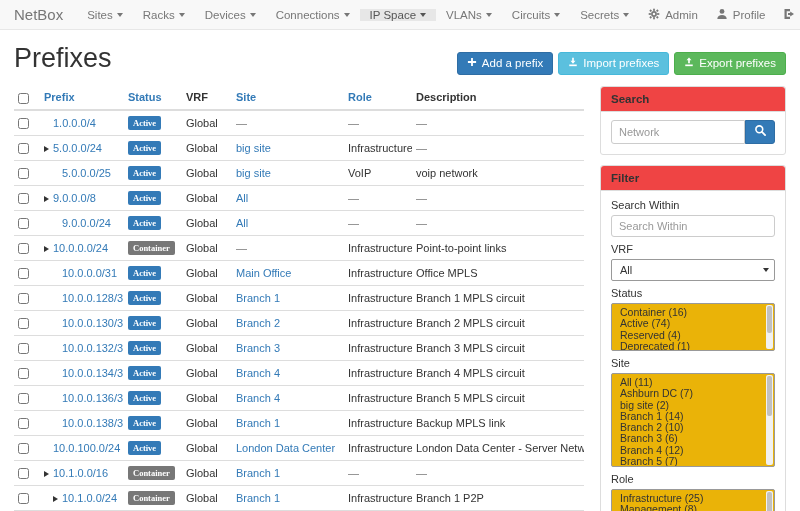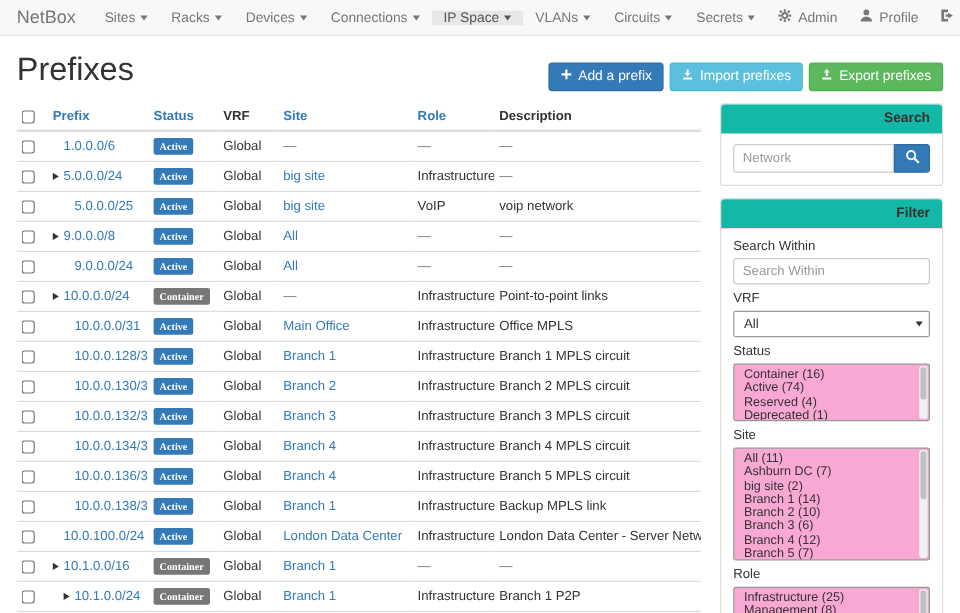--- a/index.html
+++ b/index.html
@@ -36,32 +36,32 @@
   input[type=checkbox]{width:11px;height:11px;margin:0;vertical-align:middle;}
   a.lnk{color:#337ab7;text-decoration:none;cursor:pointer;}
   .badge{color:#fff;font-size:8.5px;font-weight:bold;padding:2px 5px;border-radius:2px;display:inline-block;line-height:10px;font-family:Liberation Serif, serif;}
   .tri{width:0;height:0;border-top:3.5px solid transparent;border-bottom:3.5px solid transparent;border-left:5px solid #333;display:inline-block;margin-right:4px;}
   .ind{display:inline-block;height:1px;}
   .dash{color:#777;}
 
   
   .sidebar{width:186px;flex:none;}
   .panel{border:1px solid #ddd;border-radius:3px;margin-bottom:10px;background:#fff;}
-  .panel-heading{background:#14b8a6;border-bottom:1px solid #ddd;padding:6px 10px;font-size:11.5px;font-weight:bold;color:#333;border-radius:3px 3px 0 0;text-align:right;}
+  .panel-heading{background:#ef4444;border-bottom:1px solid #ddd;padding:6px 10px;font-size:11.5px;font-weight:bold;color:#333;border-radius:3px 3px 0 0;}
   .panel-body{padding:8px 10px 10px;}
   .input-group{display:flex;}
   .input-group input{flex:1;min-width:0;height:24px;border:1px solid #ccc;border-radius:3px 0 0 3px;padding:0 7px;font-size:11px;box-sizing:border-box;font-family:inherit;color:#555;}
   .input-group input::placeholder{color:#999;}
   .search-btn{width:30px;height:24px;background:#337ab7;border:1px solid #2e6da4;border-radius:0 3px 3px 0;display:flex;align-items:center;justify-content:center;cursor:pointer;padding:0;}
   label{display:block;font-size:11px;color:#333;margin:0 0 3px;line-height:13px;}
   .fi{width:100%;height:22px;border:1px solid #ccc;border-radius:3px;padding:0 7px;font-size:11px;box-sizing:border-box;margin-bottom:6px;font-family:inherit;color:#555;}
   .fi::placeholder{color:#999;}
   .select{height:22px;border:1px solid #999;border-radius:2px;display:flex;align-items:center;padding:0 8px;font-size:11px;margin-bottom:6px;position:relative;background:#fff;box-sizing:border-box;cursor:pointer;}
   .select-arrow{position:absolute;right:5px;top:8px;width:0;height:0;border-left:3.5px solid transparent;border-right:3.5px solid transparent;border-top:4px solid #333;}
-  .listbox{border:1px solid #999;border-radius:2px;position:relative;margin-bottom:6px;overflow:hidden;background:#f9a8d4;box-sizing:border-box;}
+  .listbox{border:1px solid #999;border-radius:2px;position:relative;margin-bottom:6px;overflow:hidden;background:#eab308;box-sizing:border-box;}
   .lb-status{height:48px;} .lb-site{height:94px;} .lb-role{height:94px;}
   .opts{padding:3px 10px 0 8px;font-size:10.5px;line-height:11.3px;color:#333;}
   .opt{white-space:nowrap;overflow:hidden;cursor:pointer;}
   .sb{position:absolute;top:1px;right:1px;bottom:1px;width:7px;background:#f1f1f1;border-radius:2px;}
   .sb .thumb{width:5px;margin:1px;background:#c1c1c1;border-radius:2px;}
 </style>
 </head>
 <body>
 
 <div class="page">
@@ -183,21 +183,21 @@
               <th class="sortable">Status</th>
               <th>VRF</th>
               <th class="sortable">Site</th>
               <th class="sortable">Role</th>
               <th>Description</th>
             </tr>
           </thead>
           <tbody>
               <tr>
                 <td><input type="checkbox" style=""></td>
-                <td><span class="ind" style="width: 0px;"></span><span class="ind" style="width: 9px;"></span><a class="lnk" href="#">1.0.0.0/6</a></td>
+                <td><span class="ind" style="width: 0px;"></span><span class="ind" style="width: 9px;"></span><a class="lnk" href="#">1.0.0.0/4</a></td>
                 <td><span class="badge" style="background: rgb(51, 122, 183);">Active</span></td>
                 <td><span>Global</span></td>
                 <td><span class="dash">—</span></td>
                 <td><span class="dash">—</span></td>
                 <td><span class="dash">—</span></td>
               </tr>
               <tr>
                 <td><input type="checkbox" style=""></td>
                 <td><span class="ind" style="width: 0px;"></span><span class="tri"></span><a class="lnk" href="#">5.0.0.0/24</a></td>
                 <td><span class="badge" style="background: rgb(51, 122, 183);">Active</span></td>

